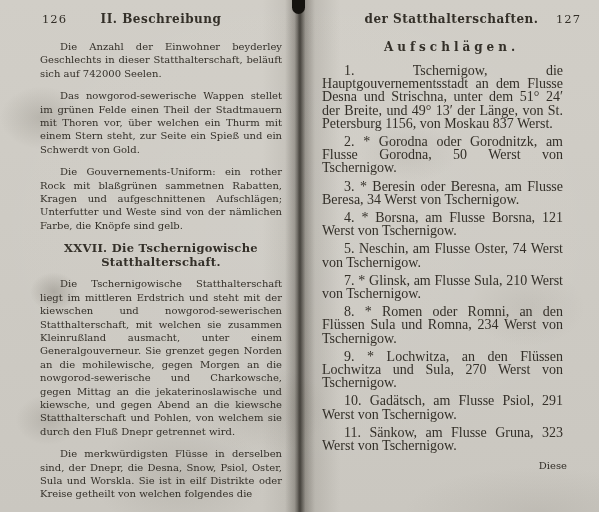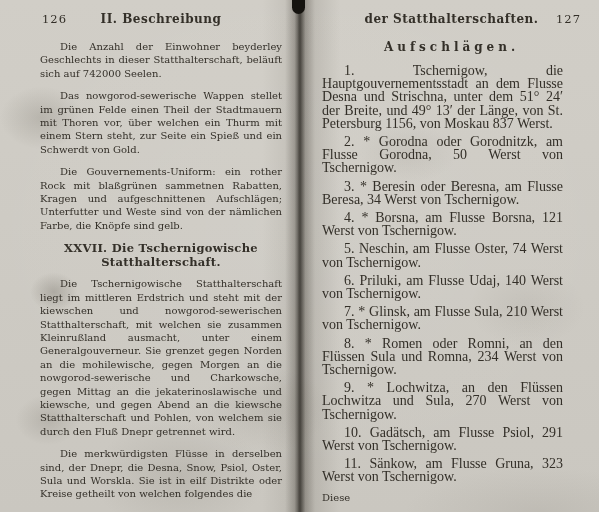--- a/index.html
+++ b/index.html
@@ -46,21 +46,21 @@
 
   
   .body-p{margin:0 0 9px 0;font-size:10px;line-height:13.4px;text-align:justify;
           text-indent:20px;}
   .section-h{margin:5px 0 8px 0;font-size:11.5px;font-weight:bold;text-align:center;
              letter-spacing:.3px;}
   .kreis-h{margin:2px 0 10px 0;font-size:12px;font-weight:bold;text-align:center;
            letter-spacing:4px;}
   .entry{margin:0 18px 5px 0;font-size:14px;line-height:13.2px;text-align:justify;
          text-indent:22px;font-family:Liberation Serif, serif;}
-  .catchword{margin-top:12px;font-size:10px;padding-right:6px;}
+  .catchword{margin-top:12px;font-size:10px;text-align:right;padding-right:6px;}
   .catchword.right-pg{margin-top:8px;padding-right:14px;}
 </style>
 </head>
 <body>
 
 <div class="scan">
 
   <div class="page left">
     <div class="pagehead">
       <span class="num l">126</span>
@@ -84,21 +84,20 @@
       <span class="num r">127</span>
     </div>
 
     <h2 class="kreis-h">Aufschlägen.</h2>
 
     <p class="entry">1. Tschernigow, die Hauptgouvernementsstadt an dem Flusse Desna und Strischna, unter dem 51° 24′ der Breite, und 49° 13′ der Länge, von St. Petersburg 1156, von Moskau 837 Werst.</p>
     <p class="entry">2. * Gorodna oder Gorodnitzk, am Flusse Gorodna, 50 Werst von Tschernigow.</p>
     <p class="entry">3. * Beresin oder Beresna, am Flusse Beresa, 34 Werst von Tschernigow.</p>
     <p class="entry">4. * Borsna, am Flusse Borsna, 121 Werst von Tschernigow.</p>
     <p class="entry">5. Neschin, am Flusse Oster, 74 Werst von Tschernigow.</p>
-    <p class="entry">6. Priluki, am Flusse Udaj, 140 Werst von Tschernigow.</p>
     <p class="entry">7. * Glinsk, am Flusse Sula, 210 Werst von Tschernigow.</p>
     <p class="entry">8. * Romen oder Romni, an den Flüssen Sula und Romna, 234 Werst von Tschernigow.</p>
     <p class="entry">9. * Lochwitza, an den Flüssen Lochwitza und Sula, 270 Werst von Tschernigow.</p>
     <p class="entry">10. Gadätsch, am Flusse Psiol, 291 Werst von Tschernigow.</p>
     <p class="entry">11. Sänkow, am Flusse Gruna, 323 Werst von Tschernigow.</p>
 
     <div class="catchword right-pg">Diese</div>
   </div>
 
   <div class="gutter"></div>

